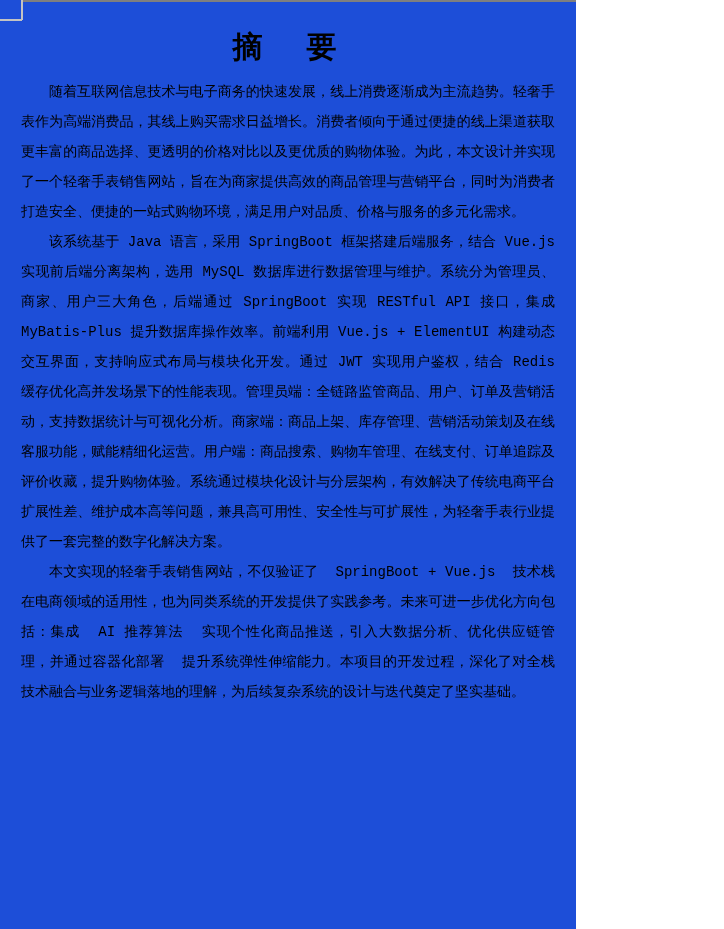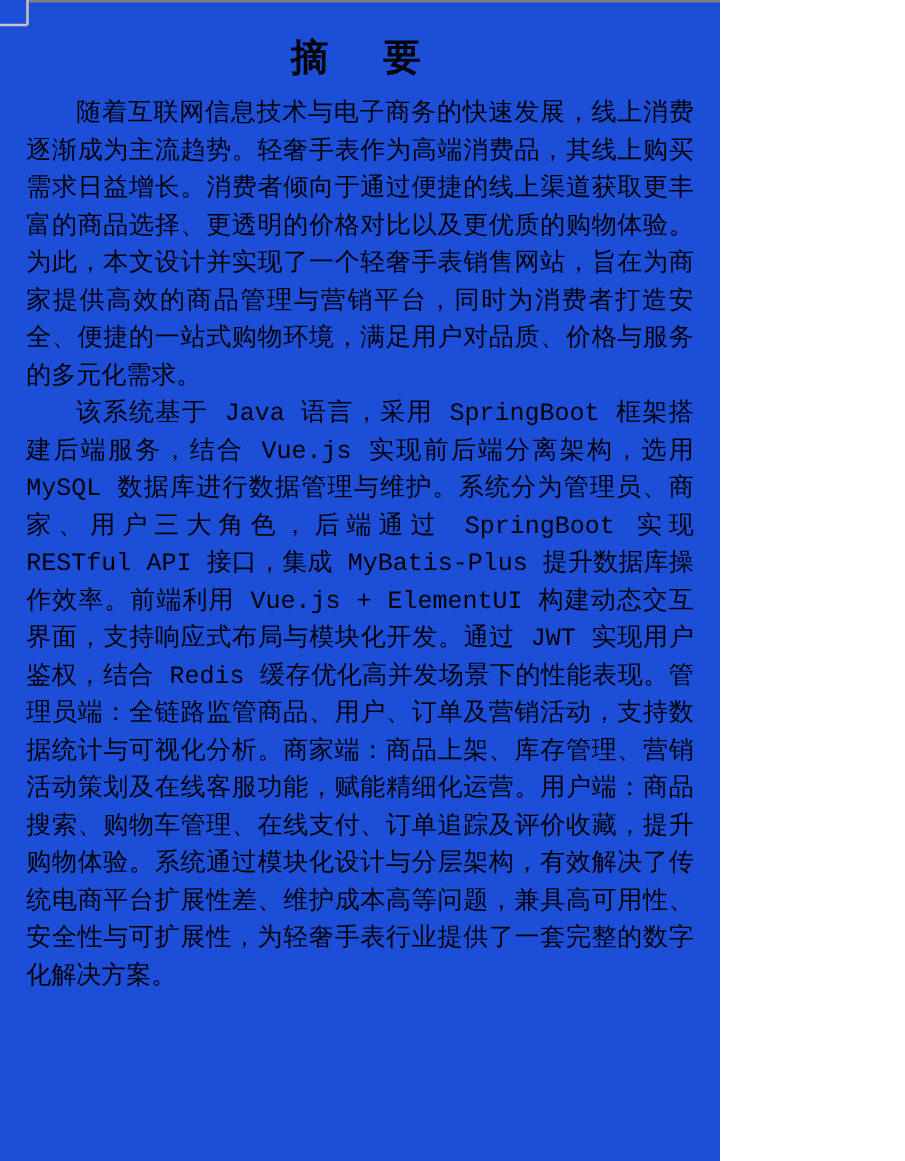--- a/index.html
+++ b/index.html
@@ -51,21 +51,21 @@
     font-size: 30px;
     line-height: 42px;
     font-weight: bold;
     text-align: center;
     letter-spacing: 7px;
     font-family: "Liberation Sans", "DejaVu Sans", sans-serif;
     color: #000000;
   }
   .para {
     margin: 0;
-    font-size: 20px;
+    font-size: 14px;
     line-height: 30px;
     text-align: justify;
     text-indent: 2em;
     white-space: pre-wrap;
     font-family: "Liberation Mono", "DejaVu Sans Mono", monospace;
     color: #000000;
   }
   .keywords {
     margin: 22px 0 0 0;
     font-size: 18px;
@@ -90,16 +90,17 @@
   <div class="edge-light-h right"></div>
 
   <div class="content">
 
     <h1 class="doc-title">摘　要</h1>
 
     <p class="para">随着互联网信息技术与电子商务的快速发展，线上消费逐渐成为主流趋势。轻奢手表作为高端消费品，其线上购买需求日益增长。消费者倾向于通过便捷的线上渠道获取更丰富的商品选择、更透明的价格对比以及更优质的购物体验。为此，本文设计并实现了一个轻奢手表销售网站，旨在为商家提供高效的商品管理与营销平台，同时为消费者打造安全、便捷的一站式购物环境，满足用户对品质、价格与服务的多元化需求。</p>
 
     <p class="para">该系统基于 Java 语言，采用 SpringBoot 框架搭建后端服务，结合 Vue.js 实现前后端分离架构，选用 MySQL 数据库进行数据管理与维护。系统分为管理员、商家、用户三大角色，后端通过 SpringBoot 实现 RESTful API 接口，集成 MyBatis-Plus 提升数据库操作效率。前端利用 Vue.js + ElementUI 构建动态交互界面，支持响应式布局与模块化开发。通过 JWT 实现用户鉴权，结合 Redis 缓存优化高并发场景下的性能表现。管理员端：全链路监管商品、用户、订单及营销活动，支持数据统计与可视化分析。商家端：商品上架、库存管理、营销活动策划及在线客服功能，赋能精细化运营。用户端：商品搜索、购物车管理、在线支付、订单追踪及评价收藏，提升购物体验。系统通过模块化设计与分层架构，有效解决了传统电商平台扩展性差、维护成本高等问题，兼具高可用性、安全性与可扩展性，为轻奢手表行业提供了一套完整的数字化解决方案。</p>
 
+    <p class="para">本文实现的轻奢手表销售网站，不仅验证了  SpringBoot + Vue.js  技术栈在电商领域的适用性，也为同类系统的开发提供了实践参考。未来可进一步优化方向包括：集成  AI 推荐算法  实现个性化商品推送，引入大数据分析、优化供应链管理，并通过容器化部署  提升系统弹性伸缩能力。本项目的开发过程，深化了对全栈技术融合与业务逻辑落地的理解，为后续复杂系统的设计与迭代奠定了坚实基础。</p>
 
 
   </div>
 </div>
 
 </body></html>

